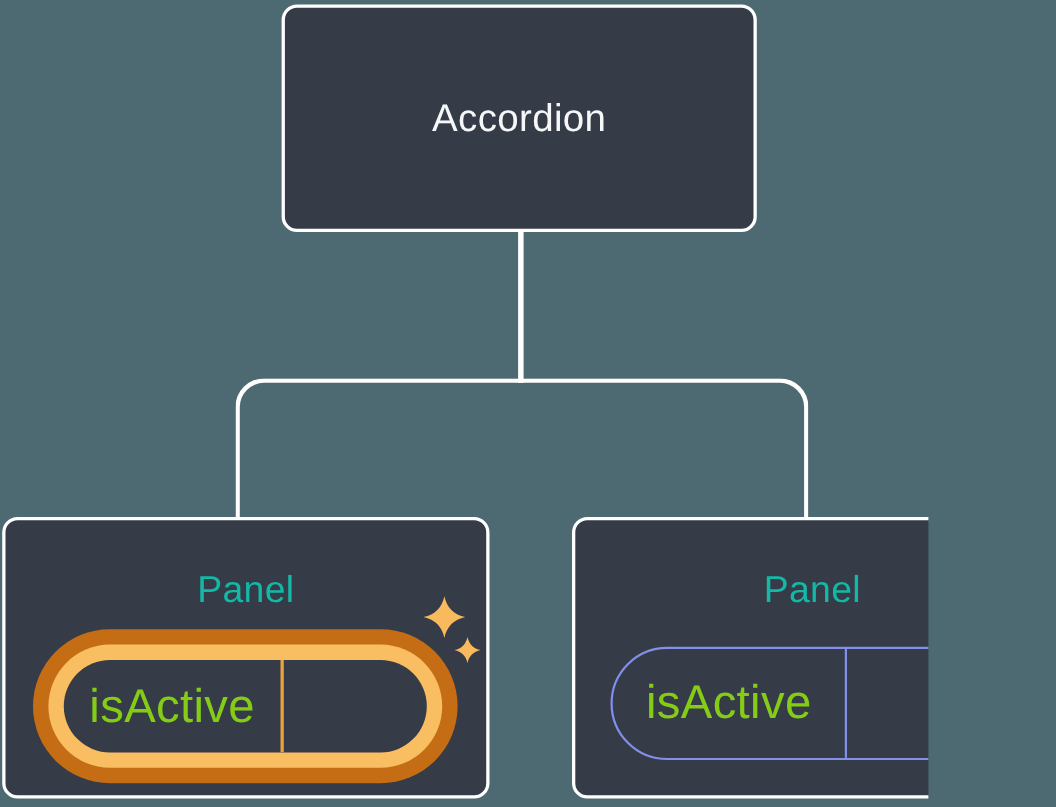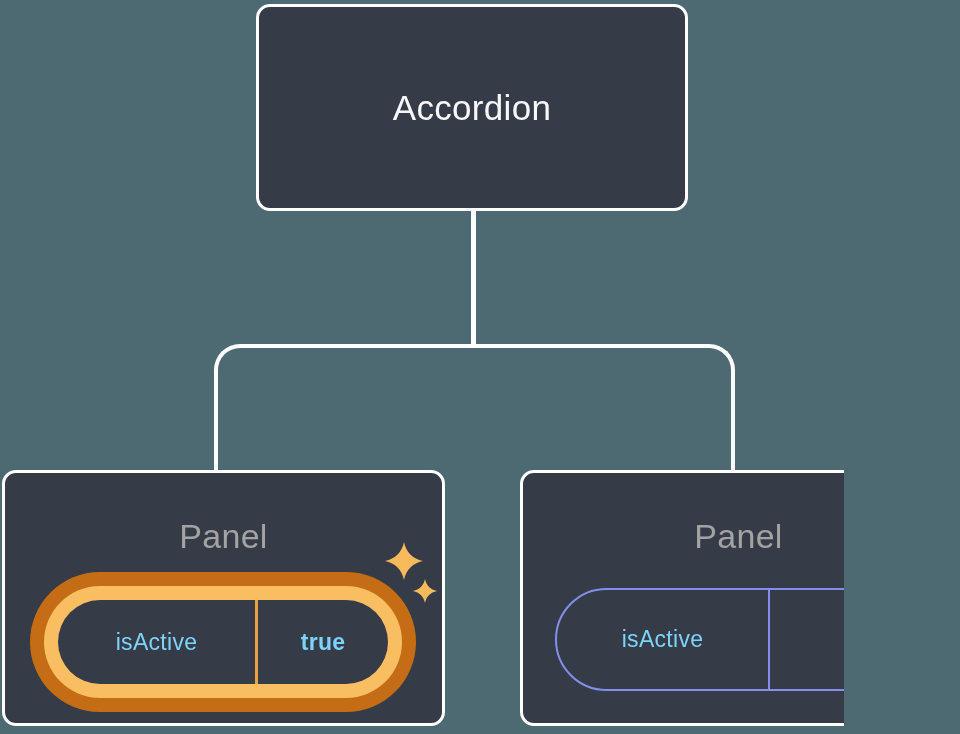--- a/index.html
+++ b/index.html
@@ -29,21 +29,21 @@
     font-size: 35px;
     font-weight: 500;
     letter-spacing: 0.3px;
   }
   .node-panel-left  { left: 2px;   top: 470px; width: 443px; height: 256px; }
   .node-panel-right { left: 520px; top: 470px; width: 437px; height: 256px; }
   .panel-title {
     position: absolute;
     left: 0; top: 44px; width: 100%;
     text-align: center;
-    color: #a3a3a3;
+    color: #14b8a6;
     font-size: 34px;
     font-weight: 500;
     letter-spacing: 0.3px;
   }
   
   .stem {
     position: absolute;
     left: 471px; top: 209px;
     width: 5px; height: 139px;
     background: #ffffff;
@@ -82,22 +82,22 @@
     position: absolute;
     left: 32px; top: 115px;
     width: 370px; height: 103px;
     border: 2.5px solid #8290ec;
     border-radius: 999px;
     display: flex;
     overflow: hidden;
   }
   .cell {
     display: flex; align-items: center; justify-content: center;
-    color: #7dd3fc;
-    font-size: 23px;
+    color: #84cc16;
+    font-size: 43px;
     letter-spacing: 0.3px;
   }
   .pill-core .cell-key  { width: 200px; border-right: 3px solid #e7a33f; }
   .pill-core .cell-val  { flex: 1; font-weight: 700; }
   .pill-plain .cell-key { width: 213px; border-right: 2.5px solid #8290ec; }
   .pill-plain .cell-val { flex: 1; }
   
   .sparkle { position: absolute; }
   .sparkle-big   { left: 380px; top: 69px;  width: 38px; height: 38px; }
   .sparkle-small { left: 408px; top: 106px; width: 24px; height: 24px; }
@@ -113,21 +113,20 @@
 
   <div class="stem"></div>
   <div class="branch"></div>
 
   <div class="node node-panel-left">
     <div class="panel-title">Panel</div>
     <div class="glow-outer">
       <div class="glow-inner">
         <div class="pill-core">
           <div class="cell cell-key">isActive</div>
-          <div class="cell cell-val">true</div>
         </div>
       </div>
     </div>
     <svg class="sparkle sparkle-big" viewBox="0 0 24 24">
       <path d="M12 0 C13.4 6.6 17.4 10.6 24 12 C17.4 13.4 13.4 17.4 12 24 C10.6 17.4 6.6 13.4 0 12 C6.6 10.6 10.6 6.6 12 0 Z" fill="#f8ba5c"></path>
     </svg>
     <svg class="sparkle sparkle-small" viewBox="0 0 24 24">
       <path d="M12 0 C13.4 6.6 17.4 10.6 24 12 C17.4 13.4 13.4 17.4 12 24 C10.6 17.4 6.6 13.4 0 12 C6.6 10.6 10.6 6.6 12 0 Z" fill="#f8ba5c"></path>
     </svg>
   </div>

